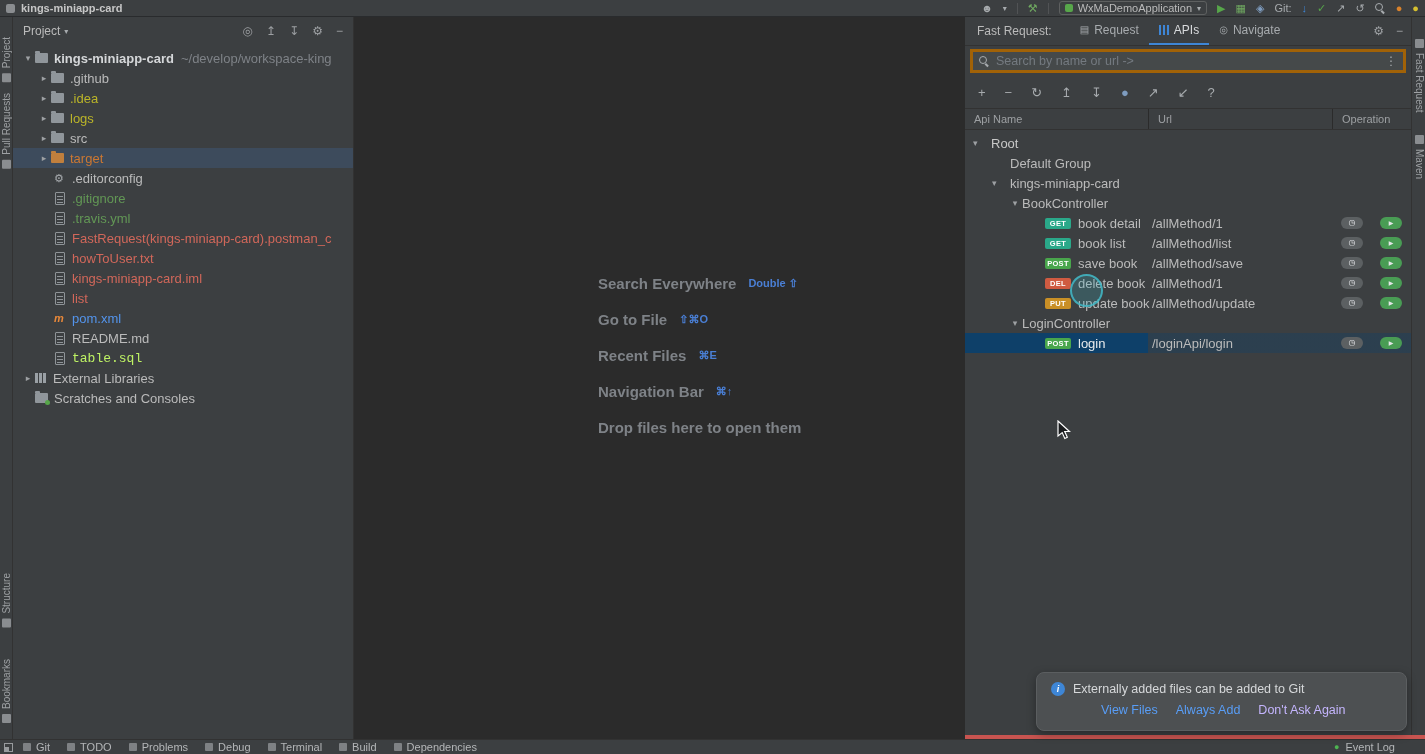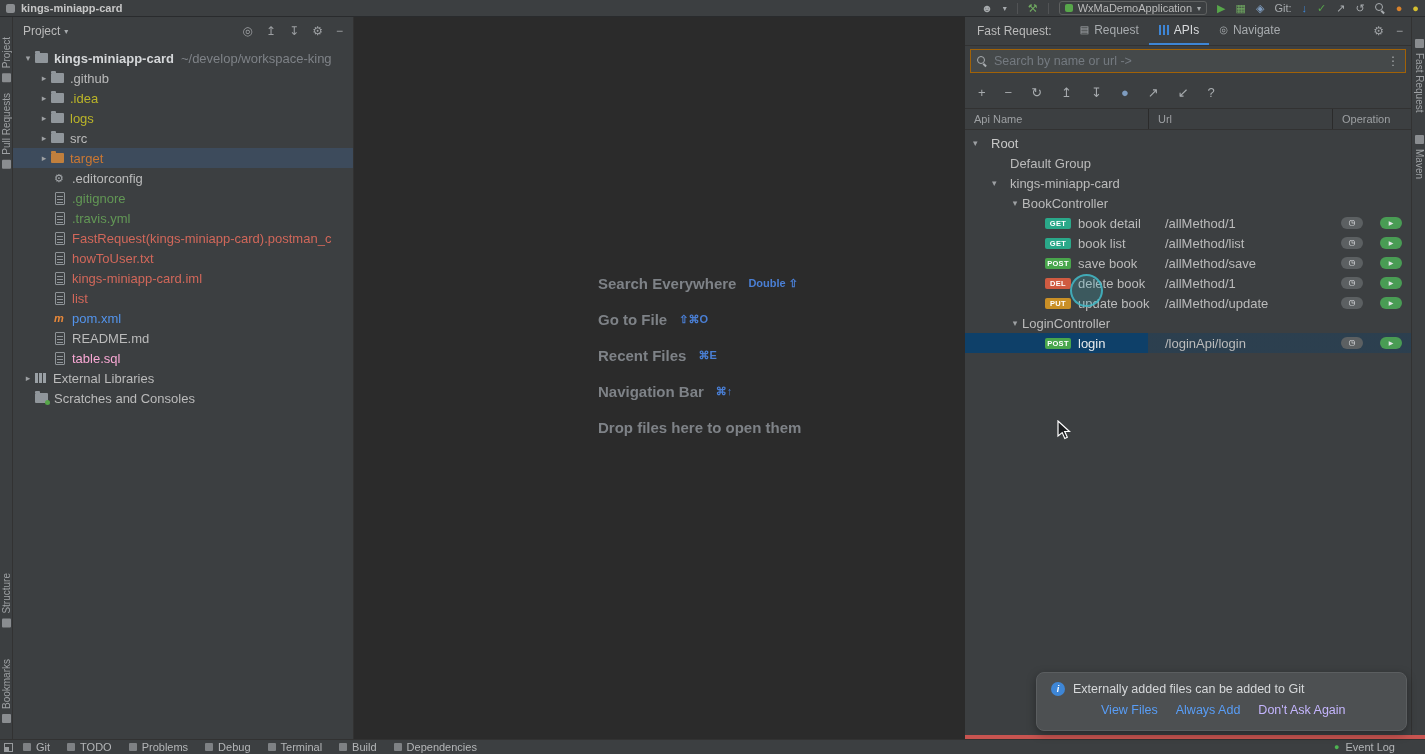--- a/index.html
+++ b/index.html
@@ -62,38 +62,38 @@
   
   .fr-panel { position:absolute; left:965px; top:17px; width:446px; height:722px; background:#3C3F41; overflow:hidden; }
   .fr-header { height:29px; display:flex; align-items:stretch; padding:0 8px 0 12px; border-bottom:1px solid #323232; font-size:12px; }
   .fr-title { align-self:center; color:#BBBBBB; margin-right:18px; }
   .tab { display:flex; align-items:center; gap:5px; padding:0 10px; color:#A7ABAE; border-bottom:2px solid transparent; }
   .tab.sel { color:#D8DADC; border-bottom-color:#3E86D6; }
   .tab-ic { font-size:10px; color:#A7ABAE; line-height:1; }
   .bars { width:10px; height:10px; background:repeating-linear-gradient(90deg,#3E86D6 0 2px,transparent 2px 4px); }
   .fr-hicons { margin-left:auto; align-self:center; display:flex; gap:12px; color:#9DA0A3; font-size:12px; }
   .fr-search { height:30px; display:flex; align-items:center; padding:0 5px; }
-  .search-field { flex:1; height:24px; background:#45494A; border:1px solid #a16207; border-radius:0; display:flex; align-items:center; padding:9px 6px; gap:6px; }
+  .search-field { flex:1; height:24px; background:#45494A; border:3px solid #a16207; border-radius:0; display:flex; align-items:center; padding:9px 6px; gap:6px; }
   .search-field input { flex:1; background:transparent; border:none; outline:none; color:#BBBBBB; font-size:12.5px; font-family:"Liberation Sans",sans-serif; }
   .search-field input::placeholder { color:#747A80; }
   .kebab { color:#A7ABAE; font-size:12px; }
   .fr-toolbar { height:32px; display:flex; align-items:center; gap:19px; padding:0 13px; color:#A7ABAE; font-size:13px; }
   .fr-toolbar .circ { color:#7E9CBF; }
   .fr-colhead { height:22px; display:grid; grid-template-columns:183px 184px 1fr; border-top:1px solid #323232; border-bottom:1px solid #323232; font-size:11px; color:#9DA0A3; align-items:center; }
   .fr-colhead span { padding-left:9px; border-left:1px solid #2B2B2B; height:100%; display:flex; align-items:center; }
   .fr-colhead span:first-child { border-left:none; }
   .ftree { padding-top:3px; position:relative; }
   .frow { height:20px; display:flex; align-items:center; position:relative; font-size:13px; white-space:nowrap; }
   .frow.fd0 { padding-left:6px; }
   .frow.fd1 { padding-left:25px; }
   .frow.fd2 { padding-left:43px; }
   .frow.fd3 { padding-left:80px; }
   .frow.sel { background:linear-gradient(to right,#0E4069 0,#0E4069 183px,rgba(14,64,105,0.35) 183px); }
   .badge { min-width:26px; height:11px; border-radius:2px; color:#fff; font-size:7.5px; font-weight:bold; display:flex; align-items:center; justify-content:center; letter-spacing:.3px; margin-right:7px; flex:none; }
-  .furl { position:absolute; left:200px; color:#BBBBBB; }
+  .furl { position:absolute; left:187px; color:#BBBBBB; }
   .fops { position:absolute; left:376px; display:flex; gap:17px; }
   .opbtn { width:22px; height:12px; border-radius:6px; display:flex; align-items:center; justify-content:center; color:#E4E6E8; font-size:8px; line-height:1; }
   .op-clock { background:#5C6062; }
   .op-send { background:#499C54; font-size:6px; }
 
   
   .cursor-ring { position:absolute; left:1070px; top:274px; width:33px; height:33px; border-radius:50%; border:2px solid rgba(66,184,199,.85); background:rgba(66,184,199,.22); z-index:6; }
   .pointer { position:absolute; left:1057px; top:420px; z-index:7; }
   .notification { position:absolute; left:1036px; top:672px; width:371px; height:59px; background:#4D5052; border:1px solid #5B5E60; border-radius:8px; box-shadow:0 3px 10px rgba(0,0,0,.35); z-index:5; padding:9px 14px 0 14px; }
   .note-row1 { display:flex; align-items:center; gap:8px; font-size:12.5px; color:#D6D8DA; }
@@ -246,21 +246,21 @@
     <div class="prow pf">
         <span class="fic-m">m</span>
         <span style="color: rgb(83, 148, 236);">pom.xml</span>
       </div>
     <div class="prow pf">
         <span class="fic"></span>
         <span style="color: rgb(187, 187, 187);">README.md</span>
       </div>
     <div class="prow pf">
         <span class="fic"></span>
-        <span style="color: #f9a8d4;">table.sql</span>
+        <span style="color: #bef264; font-family: Liberation Mono, monospace;">table.sql</span>
       </div>
     <div class="prow d0">
         <span class="chev">▸</span>
         <span class="libic"></span>
         <span style="color: rgb(187, 187, 187);">External Libraries</span>
       </div>
     <div class="prow d0">
         <span class="chev"></span>
         <span class="fold scratch"></span>
         <span style="color: rgb(187, 187, 187);">Scratches and Consoles</span>

